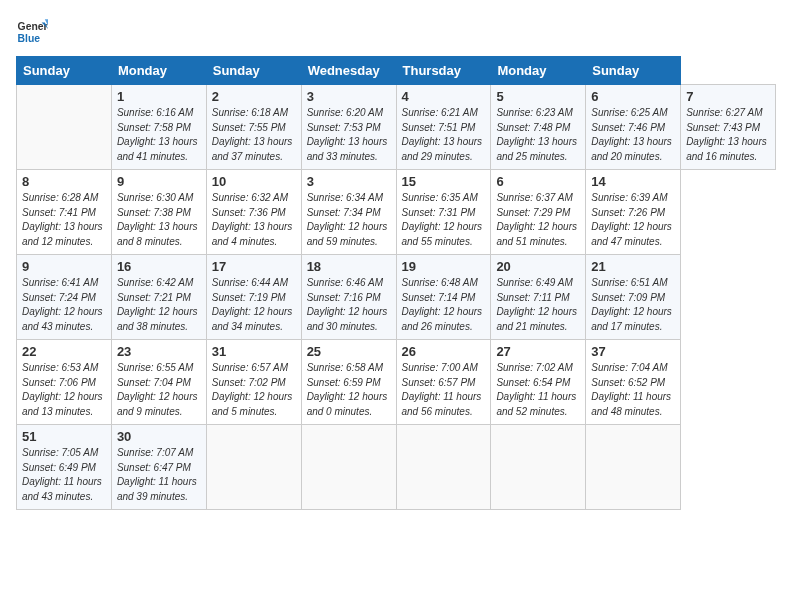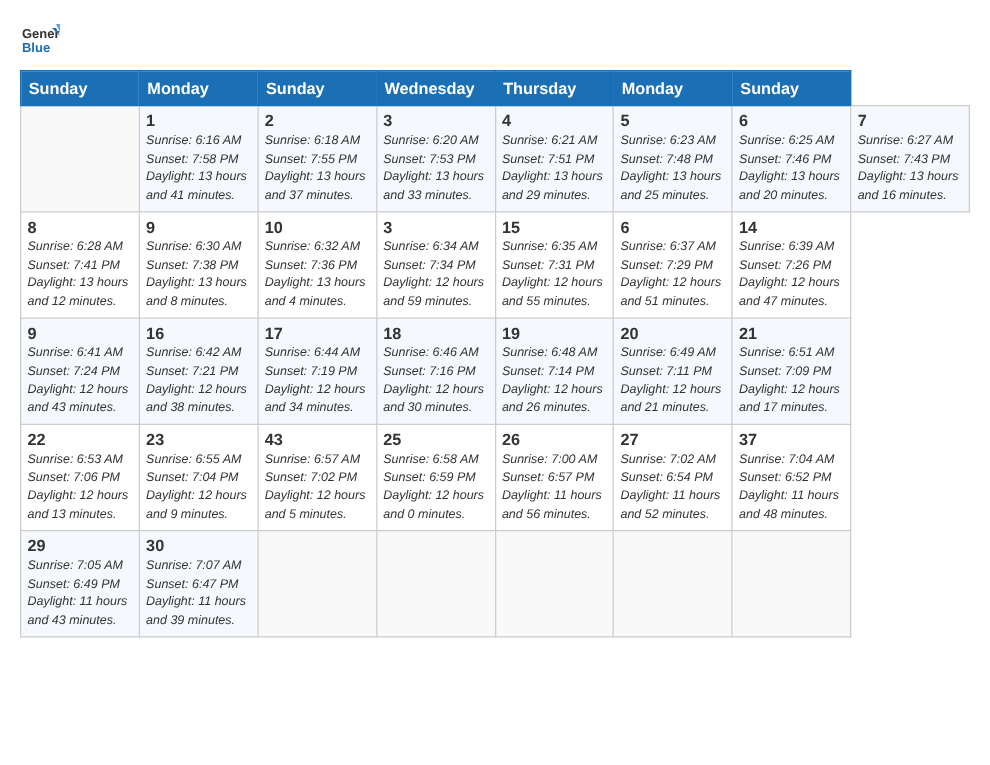--- a/index.html
+++ b/index.html
@@ -210,21 +210,21 @@
       <tr>
         <td>
           <span class="day-num">22</span>
           <div class="day-info">Sunrise: 6:53 AM<br>Sunset: 7:06 PM<br>Daylight: 12 hours and 13 minutes.</div>
         </td>
         <td>
           <span class="day-num">23</span>
           <div class="day-info">Sunrise: 6:55 AM<br>Sunset: 7:04 PM<br>Daylight: 12 hours and 9 minutes.</div>
         </td>
         <td>
-          <span class="day-num">43</span>
+          <span class="day-num">31</span>
           <div class="day-info">Sunrise: 6:57 AM<br>Sunset: 7:02 PM<br>Daylight: 12 hours and 5 minutes.</div>
         </td>
         <td>
           <span class="day-num">25</span>
           <div class="day-info">Sunrise: 6:58 AM<br>Sunset: 6:59 PM<br>Daylight: 12 hours and 0 minutes.</div>
         </td>
         <td>
           <span class="day-num">26</span>
           <div class="day-info">Sunrise: 7:00 AM<br>Sunset: 6:57 PM<br>Daylight: 11 hours and 56 minutes.</div>
         </td>
@@ -232,21 +232,21 @@
           <span class="day-num">27</span>
           <div class="day-info">Sunrise: 7:02 AM<br>Sunset: 6:54 PM<br>Daylight: 11 hours and 52 minutes.</div>
         </td>
         <td>
           <span class="day-num">37</span>
           <div class="day-info">Sunrise: 7:04 AM<br>Sunset: 6:52 PM<br>Daylight: 11 hours and 48 minutes.</div>
         </td>
       </tr>
       <tr>
         <td>
-          <span class="day-num">29</span>
+          <span class="day-num">51</span>
           <div class="day-info">Sunrise: 7:05 AM<br>Sunset: 6:49 PM<br>Daylight: 11 hours and 43 minutes.</div>
         </td>
         <td>
           <span class="day-num">30</span>
           <div class="day-info">Sunrise: 7:07 AM<br>Sunset: 6:47 PM<br>Daylight: 11 hours and 39 minutes.</div>
         </td>
         <td class="empty-cell"></td>
         <td class="empty-cell"></td>
         <td class="empty-cell"></td>
         <td class="empty-cell"></td>

